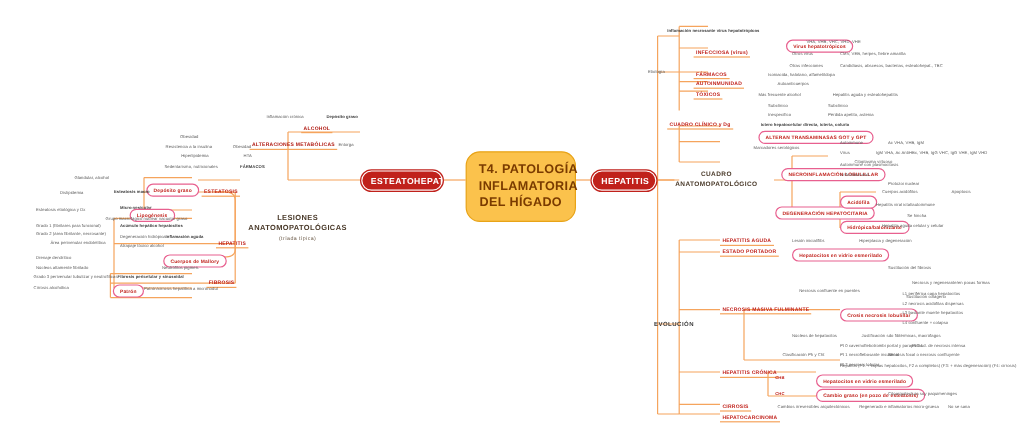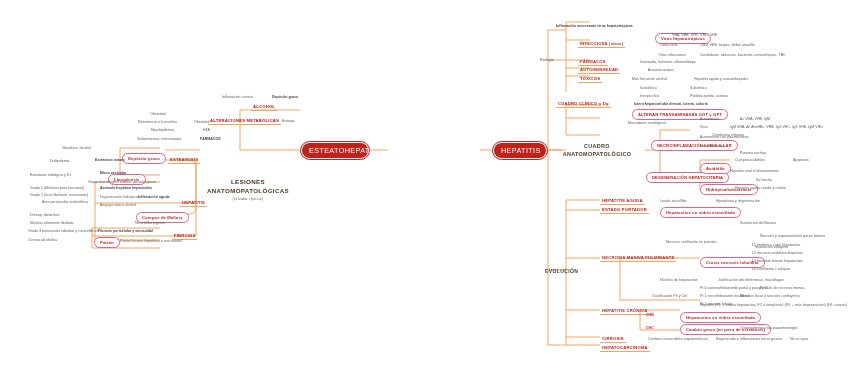--- a/index.html
+++ b/index.html
@@ -10,21 +10,21 @@
 
   .node{position:absolute;box-sizing:border-box;white-space:nowrap;}
 
   
   .central{background:#FBC24C;border:1px solid #E8A317;border-radius:12px;
     color:#7a3b00;font-weight:bold;text-align:center;line-height:1.35;
     padding:7px 10px;font-size:10.5px;letter-spacing:.3px;}
 
   
   .pill-red{background:#C0211B;border:1.6px solid #ffffff;outline:1px solid #C0211B;
-    border-radius:11px;color:#ffffff;font-weight:normal;font-size:7.2px;
+    border-radius:11px;color:#ffffff;font-weight:bold;font-size:7.2px;
     letter-spacing:.4px;padding:3px 7px;text-align:center;}
 
   
   .pill-pink{background:#ffffff;border:1px solid #E8608F;border-radius:9px;
     color:#C0211B;font-weight:bold;font-size:4.1px;letter-spacing:.15px;
     padding:2px 5px;text-align:center;}
 
   
   .lbl-u{color:#C0211B;font-weight:bold;font-size:4.2px;letter-spacing:.2px;
     border-bottom:1.3px solid #F5A45D;padding:0 2px 1px 2px;}
@@ -70,20 +70,25 @@
       <path d="M566 40 L590 40 M566 60 L590 60 M566 68 L590 68 M566 76 L590 76 M566 22 L590 22"></path>
       <path d="M566 105 L566 135 M566 105 L600 105 M566 118 L600 118 M566 135 L600 135"></path>
       <path d="M645 150 L660 150 M660 130 L660 175 M660 130 L690 130 M660 175 L690 175"></path>
       <path d="M700 160 L700 190 M700 160 L730 160 M700 190 L730 190"></path>
       <path d="M566 200 L566 345 M566 200 L600 200 M566 210 L600 210 M566 258 L600 258 M566 310 L600 310 M566 337 L600 337 M566 345 L600 345"></path>
       <path d="M620 258 L620 300 M620 258 L700 258 M620 300 L700 300"></path>
       <path d="M640 310 L640 330 M640 310 L680 310 M640 330 L680 330"></path>
     </g>
   </svg>
 
+  <div class="node central" style="left:388px;top:126px;width:92px;">
+    <div>T4. PATOLOGÍA</div>
+    <div>INFLAMATORIA</div>
+    <div>DEL HÍGADO</div>
+  </div>
 
   <div class="node pill-red" style="left:301px;top:142px;width:68px;">ESTEATOHEPAT.</div>
 
   <div class="node sect" style="left:200px;top:178px;width:96px;">
     <div>LESIONES</div>
     <div>ANATOMOPATOLÓGICAS</div>
     <div class="sect-sub">(tríada típica)</div>
   </div>
 
   <div class="node lbl-u" style="left:168px;top:157px;">ESTEATOSIS</div>

